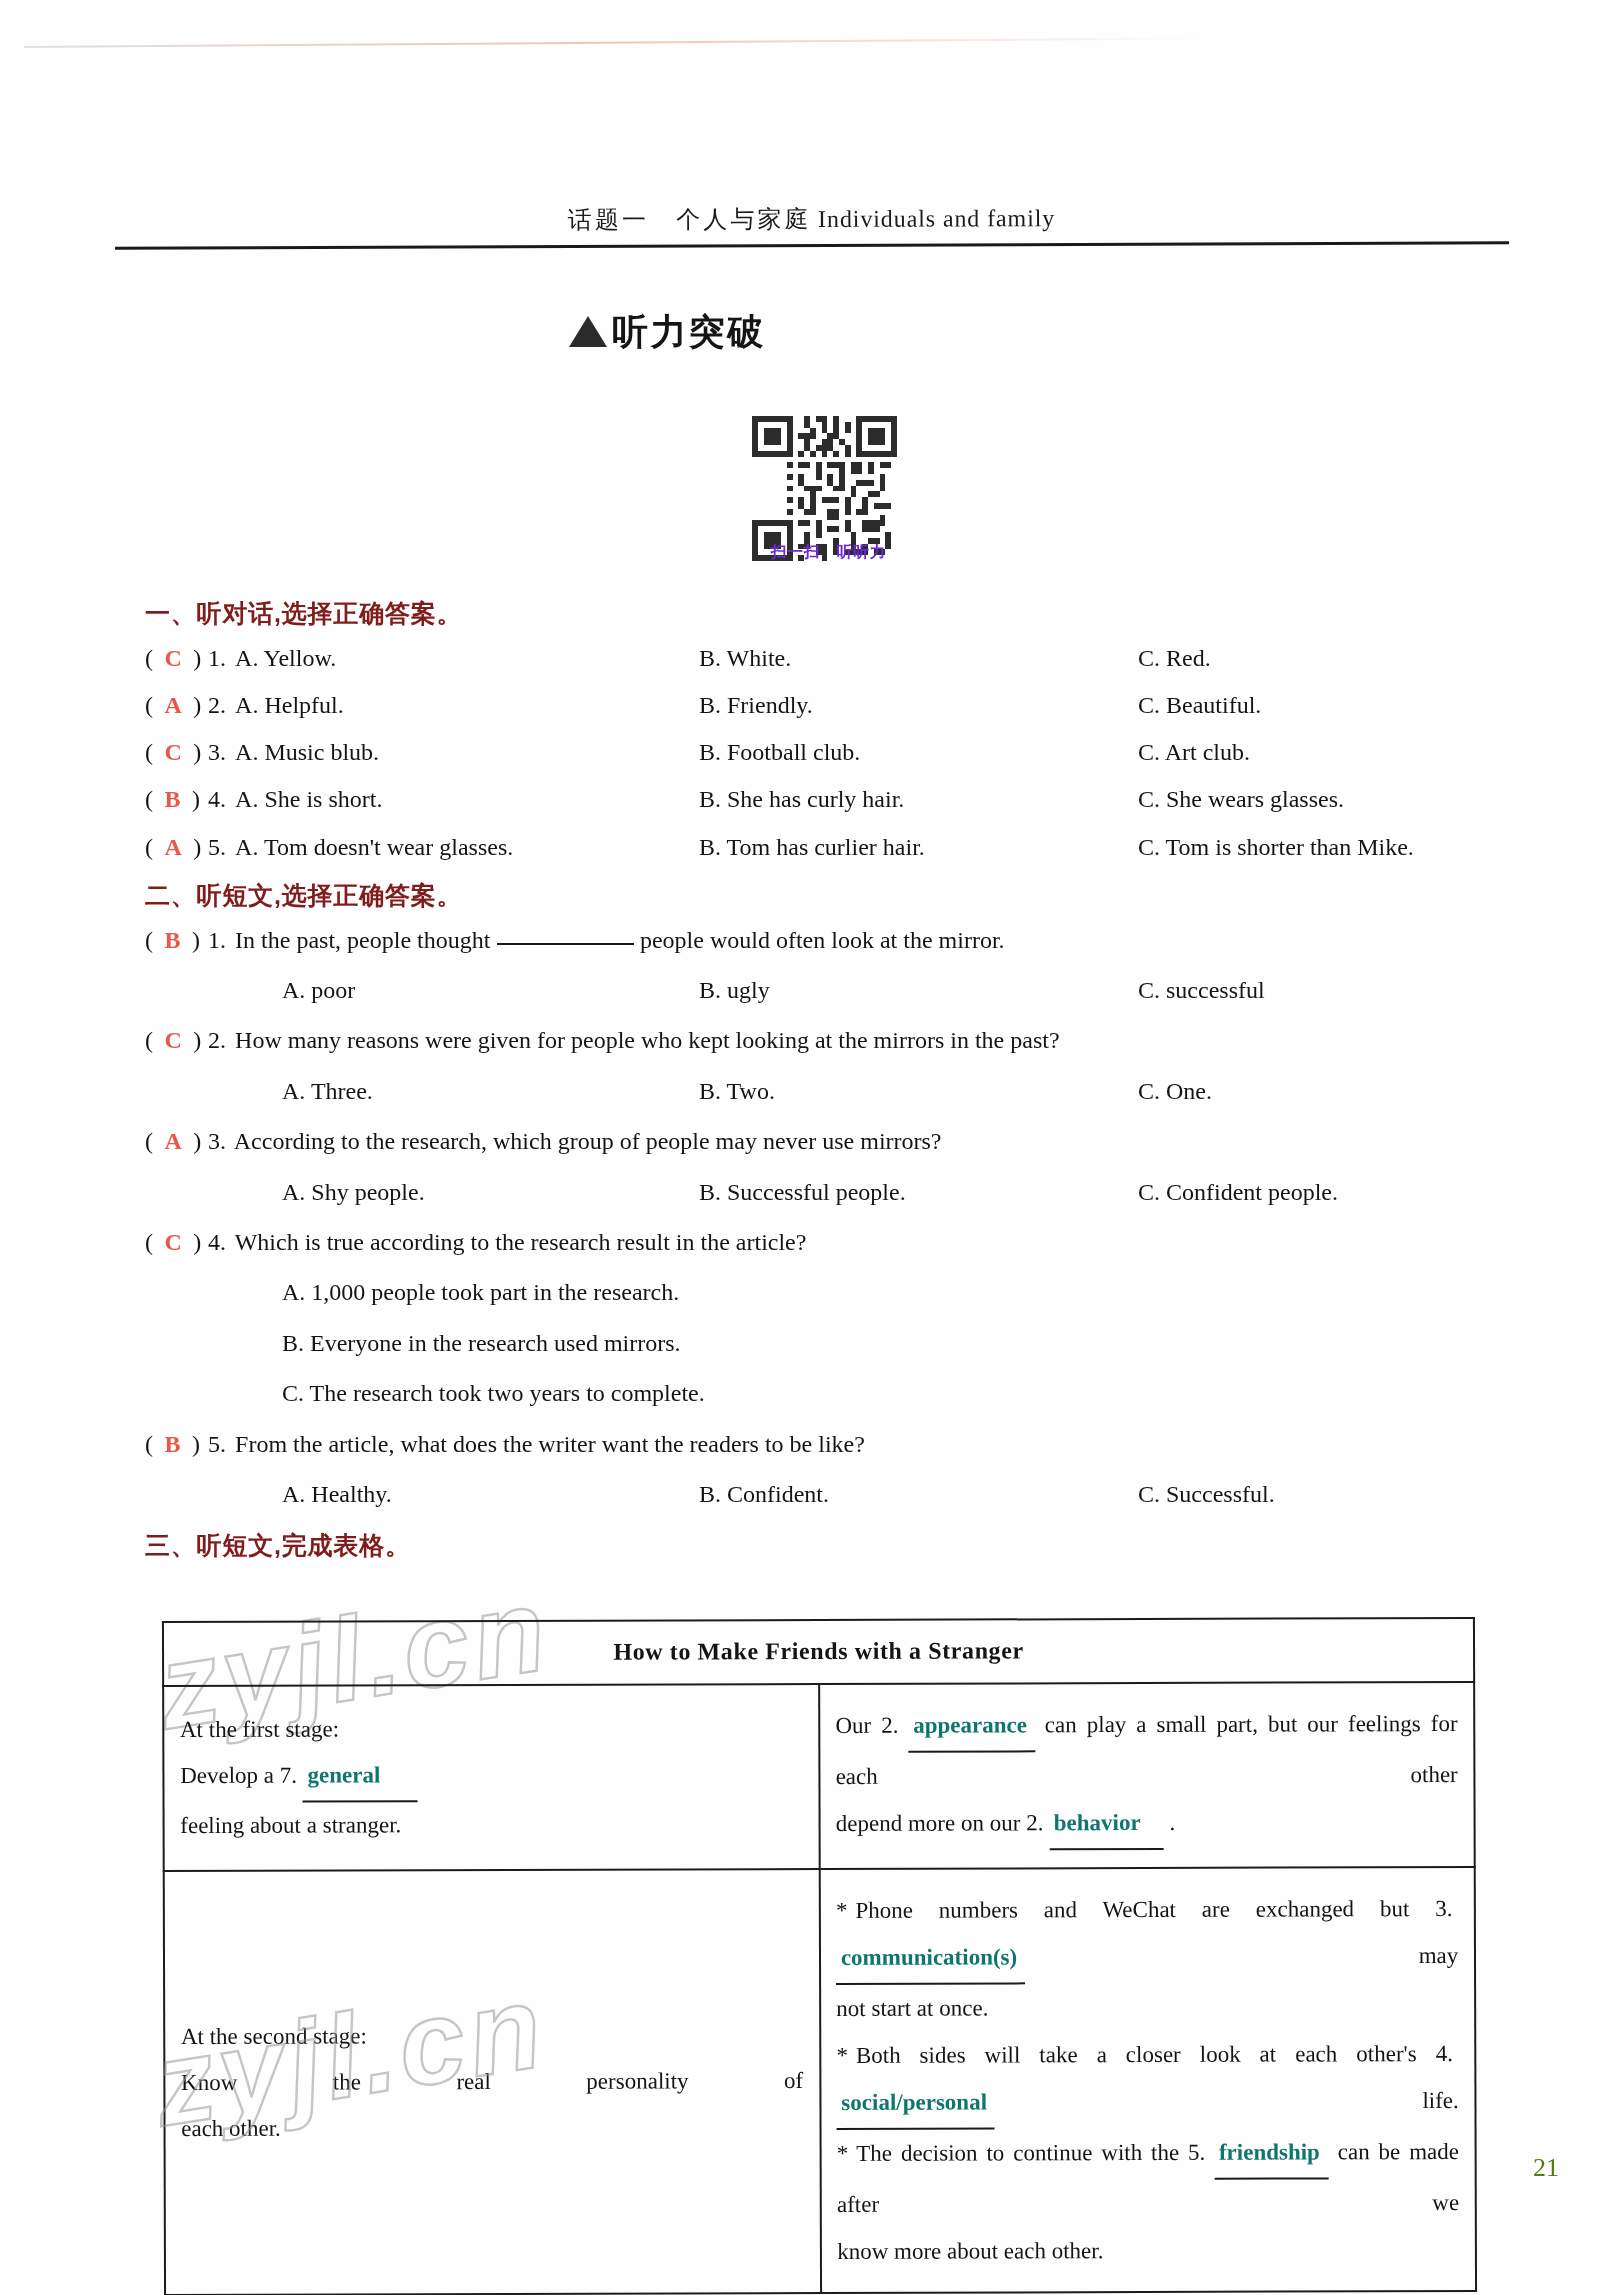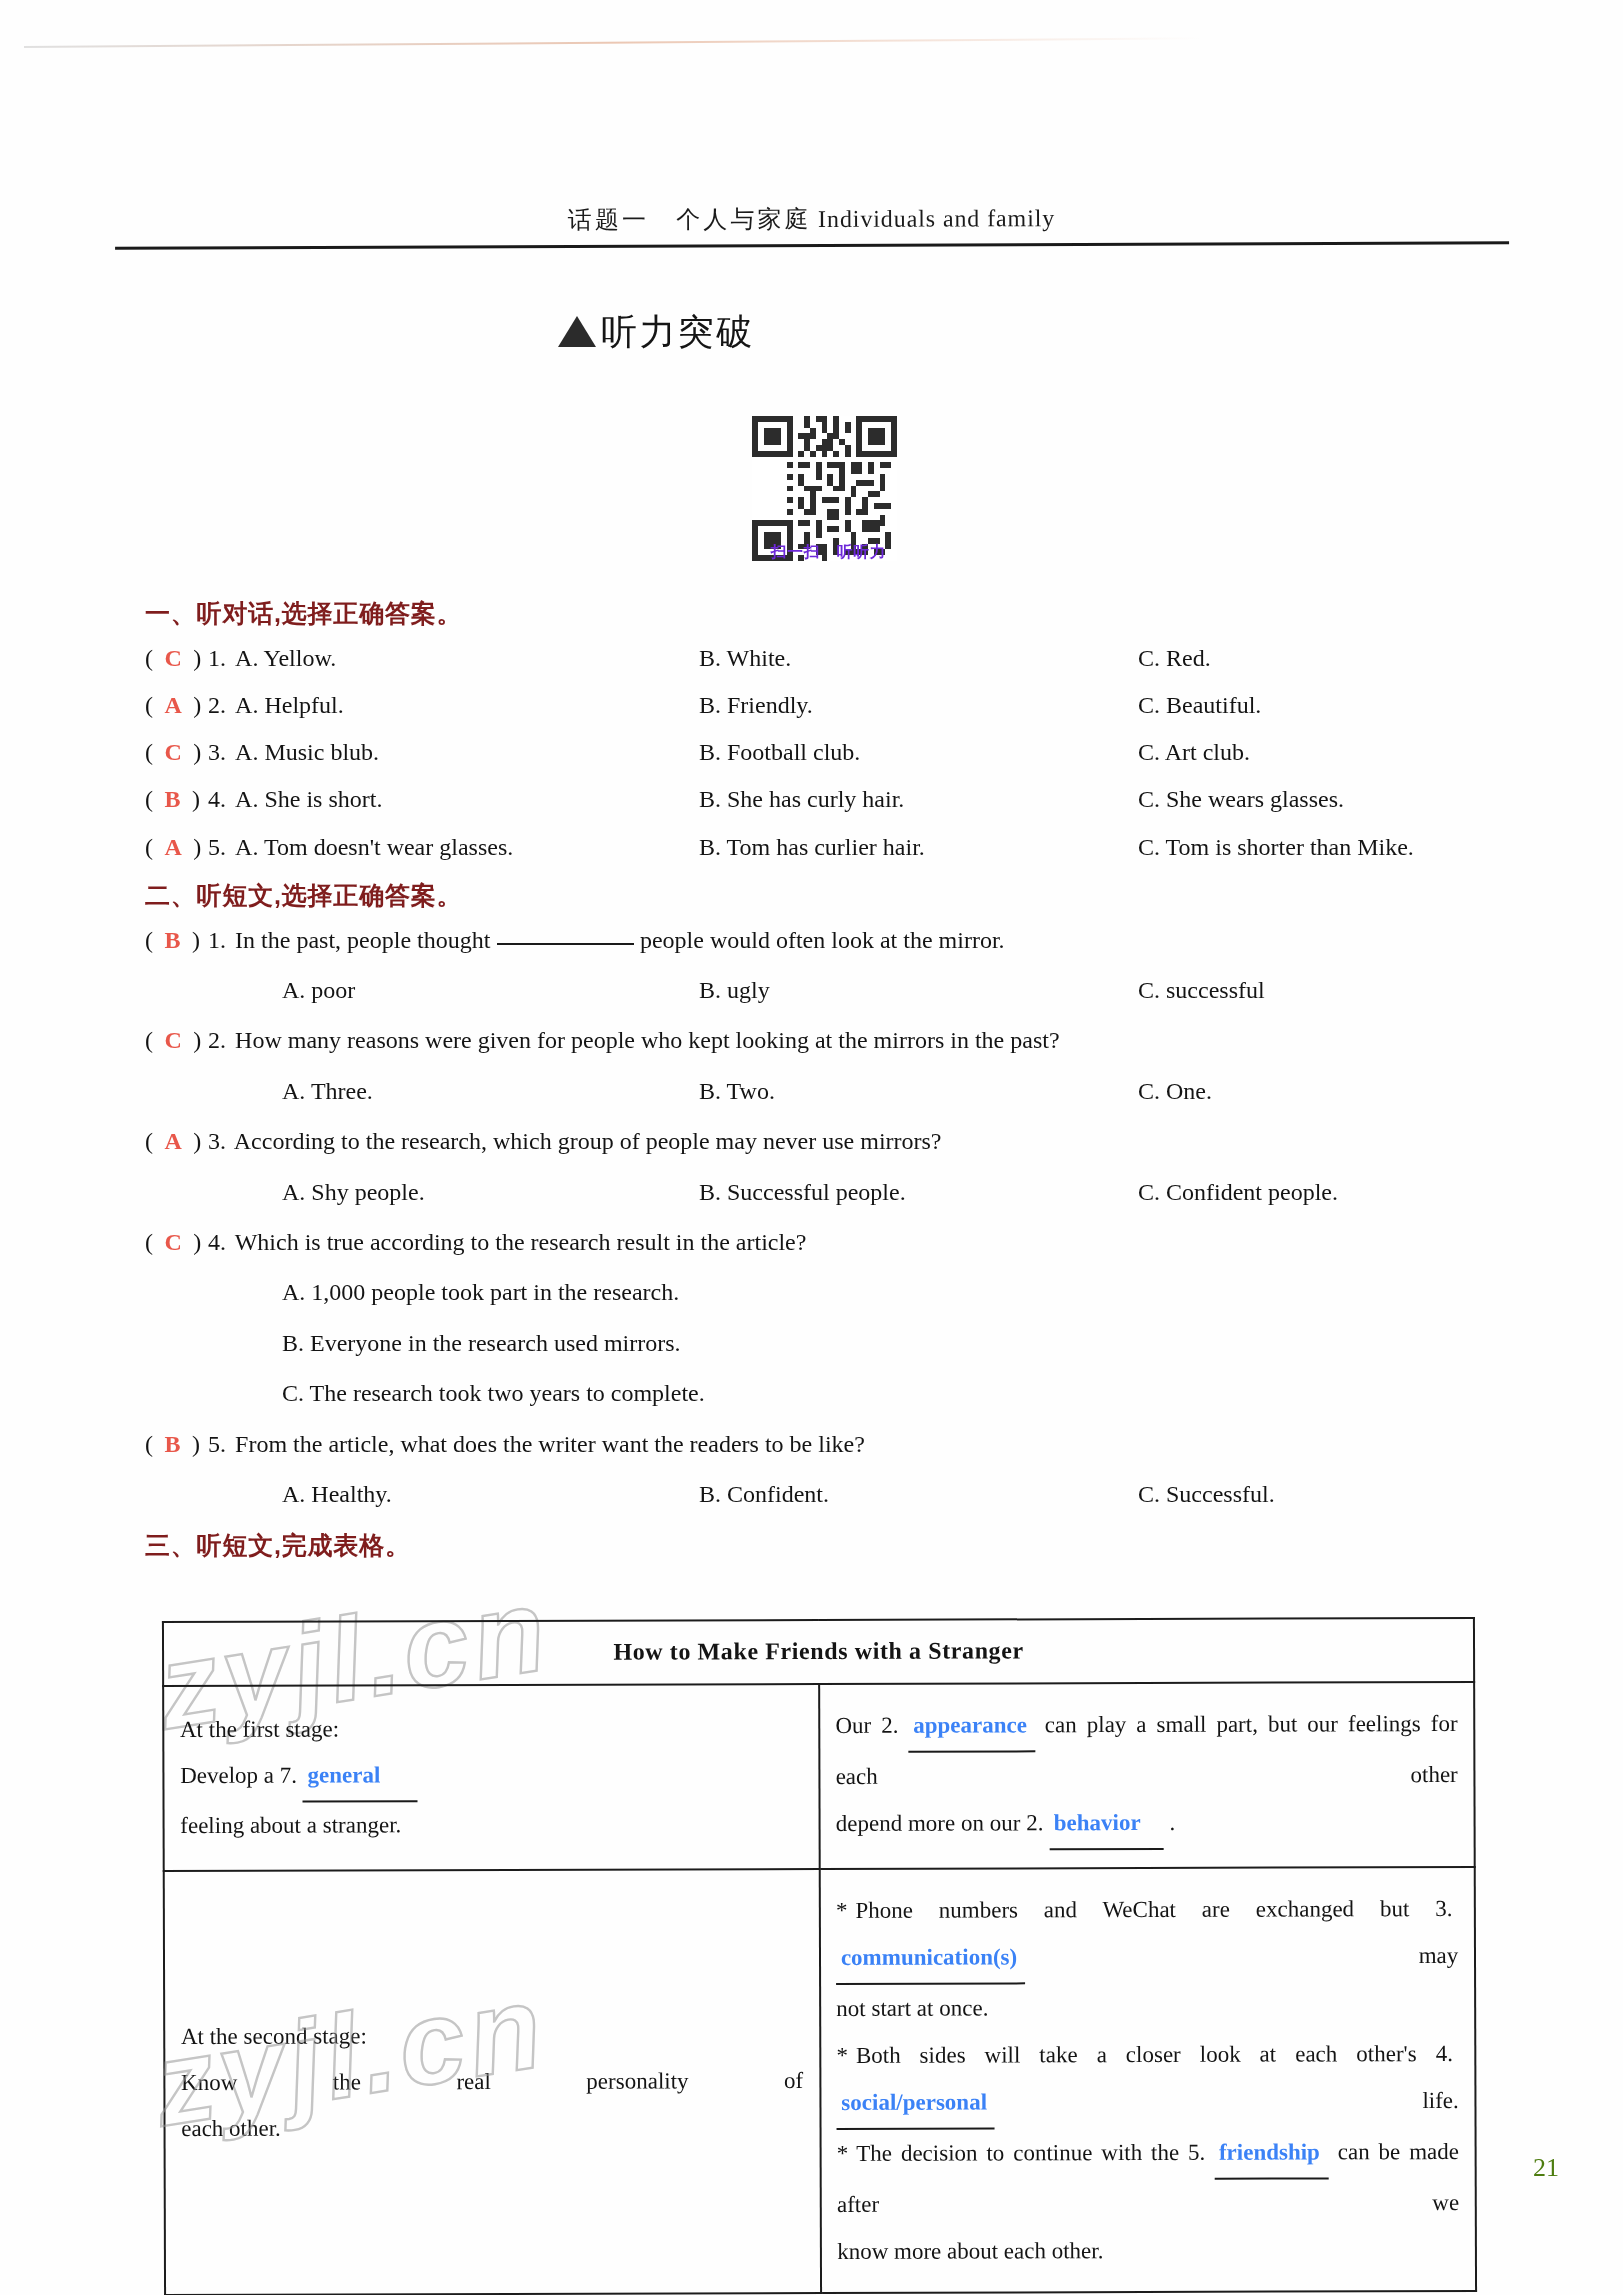--- a/index.html
+++ b/index.html
@@ -59,23 +59,24 @@
   }
 
   
   .section-title {
     position: absolute;
     left: 0;
     top: 308px;
     width: 1313px;
     text-align: center;
     font-size: 36px;
-    font-weight: normal;
+    font-weight: bold;
     letter-spacing: 2.4px;
     color: #151515;
+    padding-left: 11px;
   }
   .section-title .tri {
     display: inline-block;
     width: 0;
     height: 0;
     border-left: 19px solid transparent;
     border-right: 19px solid transparent;
     border-bottom: 31px solid #2b2b2b;
     vertical-align: -3.1px;
     margin-right: 4.7px;
@@ -220,21 +221,21 @@
   }
   td.left-cell {
     width: 408px;
     line-height: 2.0;
   }
   td.right-cell {
     line-height: 2.05;
     text-align: justify;
   }
   .fillw {
-    color: #3b82f6;
+    color: #0f766e;
     font-weight: bold;
     border-bottom: 2.4px solid #1a1a1a;
     padding: 0 7.9px 1.6px 4.7px;
     display: inline-block;
     min-width: 102px;
     text-align: center;
   }
   .bullet { margin-right: 7.9px; }
   .just-line {
     display: block;

